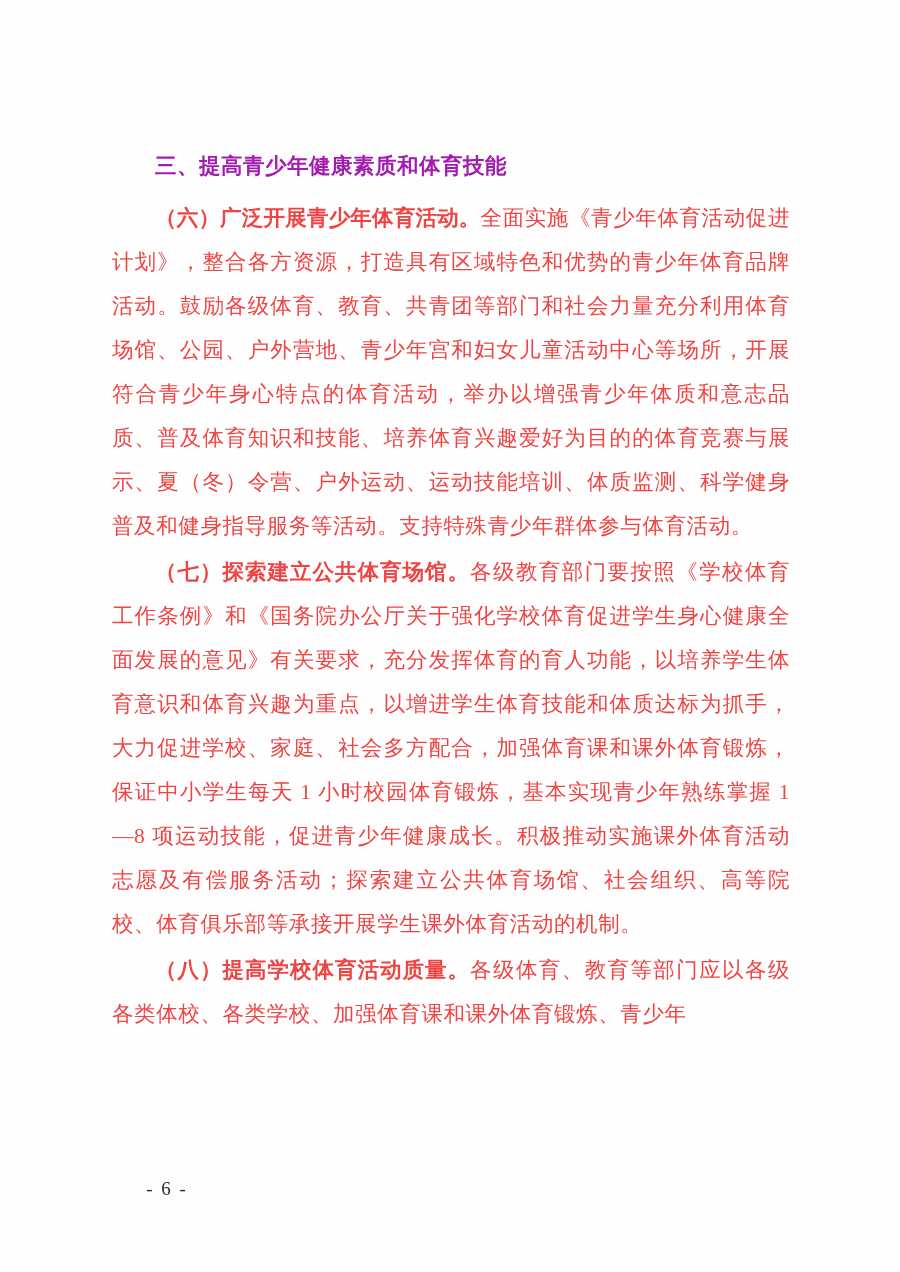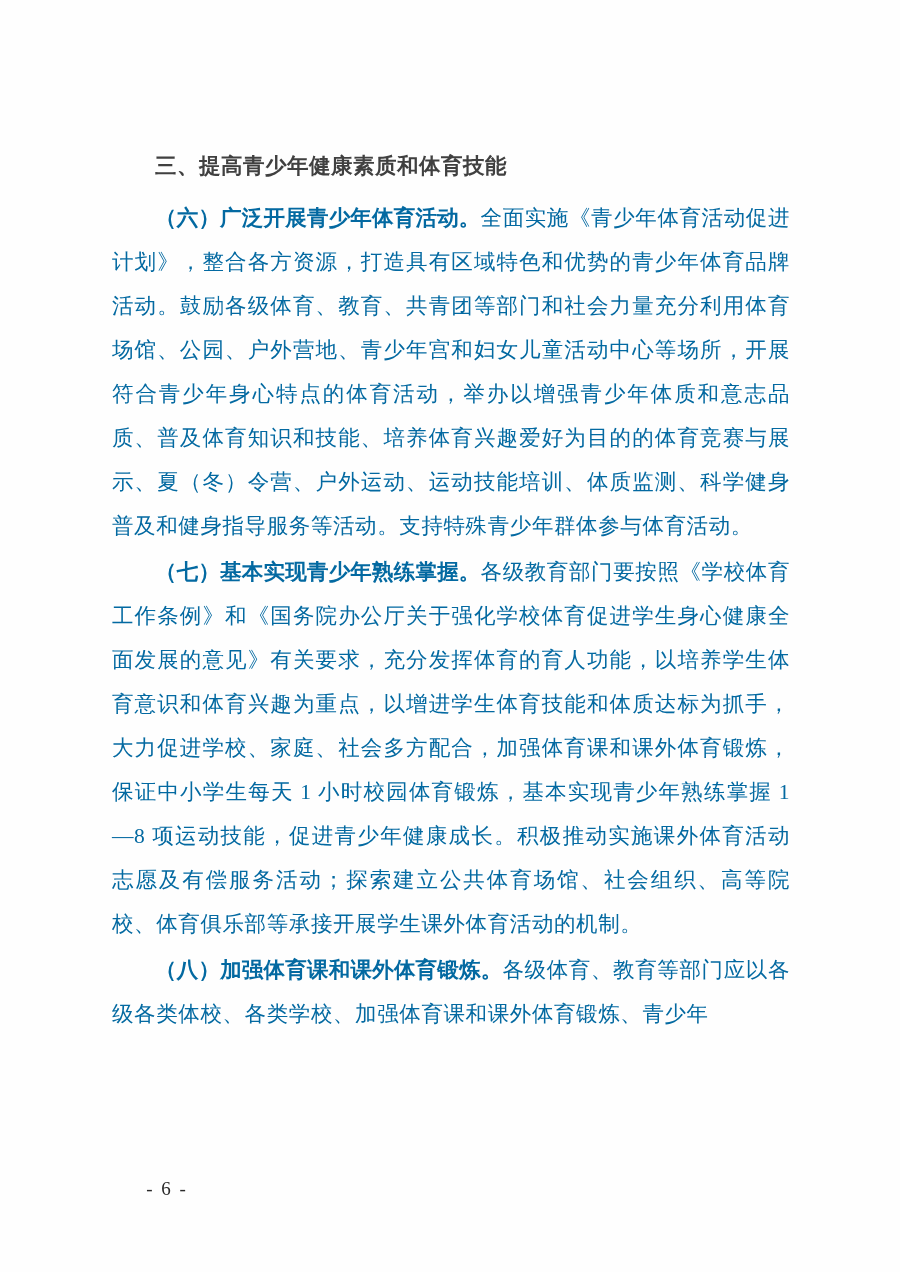--- a/index.html
+++ b/index.html
@@ -30,31 +30,31 @@
     width: 678px;
   }
   .heading {
     font-family: "DejaVu Sans", "Liberation Sans", sans-serif;
     font-weight: bold;
     font-size: 21.5px;
     line-height: 1.5;
     letter-spacing: 0.5px;
     text-indent: 43px;
     margin: 0 0 14px 0;
-    color: #404040;
+    color: #a21caf;
   }
   .para {
     font-size: 21.5px;
     line-height: 44px;
     text-align: justify;
     text-justify: inter-ideograph;
     text-indent: 43px;
     margin: 0 0 2px 0;
     letter-spacing: 0.6px;
-    color: #0369a1;
+    color: #ef4444;
   }
   .lead-bold {
     font-family: "DejaVu Sans", "Liberation Sans", sans-serif;
     font-weight: bold;
     letter-spacing: 0.2px;
   }
   .footer {
     position: absolute;
     left: 0;
     top: 1178px;
@@ -76,25 +76,25 @@
 <div class="page">
   <div class="content">
 
     <h2 class="heading">三、提高青少年健康素质和体育技能</h2>
 
     <p class="para">
       <span class="lead-bold">（六）广泛开展青少年体育活动。</span><span>全面实施《青少年体育活动促进计划》，整合各方资源，打造具有区域特色和优势的青少年体育品牌活动。鼓励各级体育、教育、共青团等部门和社会力量充分利用体育场馆、公园、户外营地、青少年宫和妇女儿童活动中心等场所，开展符合青少年身心特点的体育活动，举办以增强青少年体质和意志品质、普及体育知识和技能、培养体育兴趣爱好为目的的体育竞赛与展示、夏（冬）令营、户外运动、运动技能培训、体质监测、科学健身普及和健身指导服务等活动。支持特殊青少年群体参与体育活动。</span>
     </p>
 
     <p class="para">
-      <span class="lead-bold">（七）基本实现青少年熟练掌握。</span><span>各级教育部门要按照《学校体育工作条例》和《国务院办公厅关于强化学校体育促进学生身心健康全面发展的意见》有关要求，充分发挥体育的育人功能，以培养学生体育意识和体育兴趣为重点，以增进学生体育技能和体质达标为抓手，大力促进学校、家庭、社会多方配合，加强体育课和课外体育锻炼，保证中小学生每天 1 小时校园体育锻炼，基本实现青少年熟练掌握 1—8 项运动技能，促进青少年健康成长。积极推动实施课外体育活动志愿及有偿服务活动；探索建立公共体育场馆、社会组织、高等院校、体育俱乐部等承接开展学生课外体育活动的机制。</span>
+      <span class="lead-bold">（七）探索建立公共体育场馆。</span><span>各级教育部门要按照《学校体育工作条例》和《国务院办公厅关于强化学校体育促进学生身心健康全面发展的意见》有关要求，充分发挥体育的育人功能，以培养学生体育意识和体育兴趣为重点，以增进学生体育技能和体质达标为抓手，大力促进学校、家庭、社会多方配合，加强体育课和课外体育锻炼，保证中小学生每天 1 小时校园体育锻炼，基本实现青少年熟练掌握 1—8 项运动技能，促进青少年健康成长。积极推动实施课外体育活动志愿及有偿服务活动；探索建立公共体育场馆、社会组织、高等院校、体育俱乐部等承接开展学生课外体育活动的机制。</span>
     </p>
 
     <p class="para">
-      <span class="lead-bold">（八）加强体育课和课外体育锻炼。</span><span>各级体育、教育等部门应以各级各类体校、各类学校、加强体育课和课外体育锻炼、青少年</span>
+      <span class="lead-bold">（八）提高学校体育活动质量。</span><span>各级体育、教育等部门应以各级各类体校、各类学校、加强体育课和课外体育锻炼、青少年</span>
     </p>
 
   </div>
 
   <div class="footer">
     <span class="footer-inner">- 6 -</span>
   </div>
 </div>
 
 </body></html>

